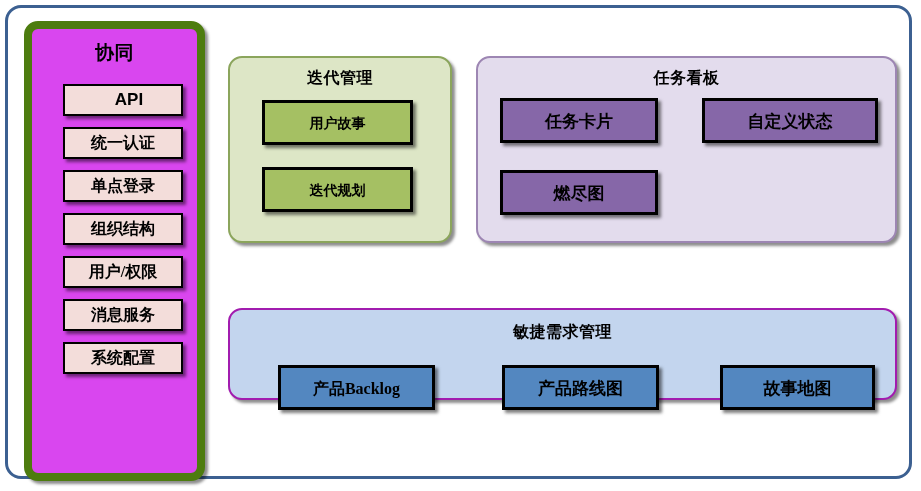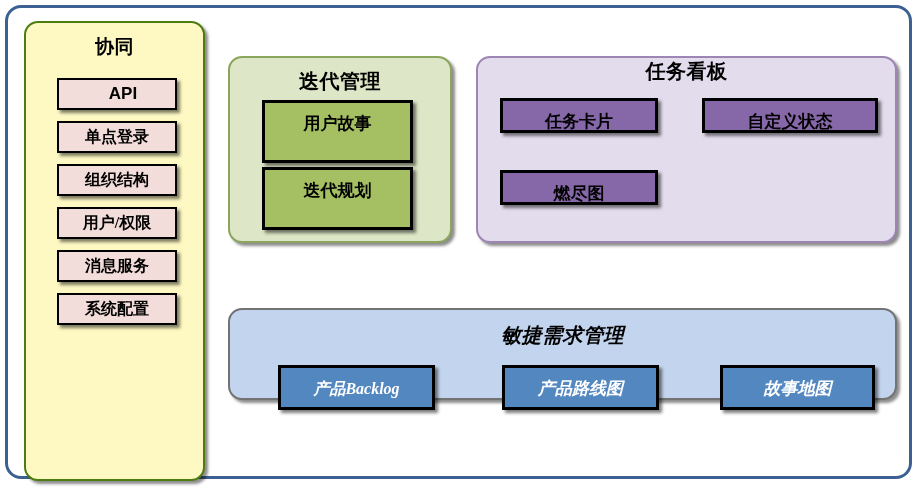--- a/index.html
+++ b/index.html
@@ -31,33 +31,33 @@
   
   .panel {
     position: absolute;
     box-sizing: border-box;
     border-radius: 14px;
     box-shadow: 3px 3px 3px rgba(0,0,0,0.45);
   }
   .panel-title {
     text-align: center;
     font-weight: bold;
-    font-size: 20px;
+    font-size: 16px;
     color: #000000;
     letter-spacing: 0.5px;
   }
 
   
   #sidebar-panel {
     left: 16px;
     top: 13px;
     width: 181px;
     height: 460px;
-    background: #fef9c3;
-    border: 2px solid #4d7c0f;
+    background: #d946ef;
+    border: 8px solid #4d7c0f;
   }
   #sidebar-title {
     margin-top: 11px;
     font-size: 19px;
   }
   #sidebar-list {
     position: absolute;
     left: 21px;
     top: 55px;
     width: 140px;
@@ -91,48 +91,48 @@
     width: 224px;
     height: 187px;
     background: #dde6c6;
     border: 2px solid #8ba55c;
   }
   #iteration-title { margin-top: 10px; }
   .green-box {
     position: absolute;
     left: 32px;
     width: 151px;
-    height: 63px;
+    height: 45px;
     line-height: 41px;
     box-sizing: border-box;
     background: #a5c063;
     border: 3px solid #000000;
     text-align: center;
-    font-size: 17px;
+    font-size: 14px;
     font-family: "Liberation Serif", serif;
     font-weight: bold;
     color: #000000;
     box-shadow: 3px 3px 3px rgba(0,0,0,0.5);
   }
   #green-box-0 { top: 42px; }
   #green-box-1 { top: 109px; }
 
   
   #taskboard-panel {
     left: 468px;
     top: 48px;
     width: 421px;
     height: 187px;
     background: #e3dced;
     border: 2px solid #9d86b3;
   }
-  #taskboard-title { }
+  #taskboard-title { margin-top: 10px; }
   .purple-box {
     position: absolute;
-    height: 35px;
+    height: 45px;
     line-height: 41px;
     box-sizing: border-box;
     background: #8667a8;
     border: 3px solid #000000;
     text-align: center;
     font-size: 17px;
     font-family: "Liberation Serif", serif;
     font-weight: bold;
     color: #000000;
     box-shadow: 3px 3px 3px rgba(0,0,0,0.5);
@@ -142,53 +142,53 @@
   #purple-box-2 { left: 22px;  top: 112px; width: 158px; }
   #purple-box-3 { left: 224px; top: 120px; width: 176px; }
 
   
   #agile-panel {
     left: 220px;
     top: 300px;
     width: 669px;
     height: 92px;
     background: #c3d5ee;
-    border: 2px solid #737373;
-    font-style: italic;
+    border: 2px solid #a21caf;
   }
   #agile-title { margin-top: 12px; }
   .blue-box {
     position: absolute;
     top: 55px;
     height: 45px;
     line-height: 41px;
     box-sizing: border-box;
     background: #5387c0;
     border: 3px solid #000000;
     text-align: center;
     font-size: 17px;
     font-family: "Liberation Serif", serif;
     font-weight: bold;
-    color: #ffffff;
+    color: #000000;
     box-shadow: 3px 3px 3px rgba(0,0,0,0.5);
   }
   #blue-box-0 { left: 48px;  width: 157px; }
   #blue-box-1 { left: 272px; width: 157px; }
   #blue-box-2 { left: 490px; width: 155px; }
   .blue-box.latin-mixed { font-size: 16px; }
 </style>
 </head>
 <body>
 
 <div id="outer-frame">
 
   <div class="panel" id="sidebar-panel">
     <div class="panel-title" id="sidebar-title">协同</div>
     <div id="sidebar-list">
       <div class="sidebar-item api-item">API</div>
+      <div class="sidebar-item">统一认证</div>
       <div class="sidebar-item">单点登录</div>
       <div class="sidebar-item">组织结构</div>
       <div class="sidebar-item">用户/权限</div>
       <div class="sidebar-item">消息服务</div>
       <div class="sidebar-item">系统配置</div>
     </div>
   </div>
 
   <div class="panel" id="iteration-panel">
     <div class="panel-title" id="iteration-title">迭代管理</div>

